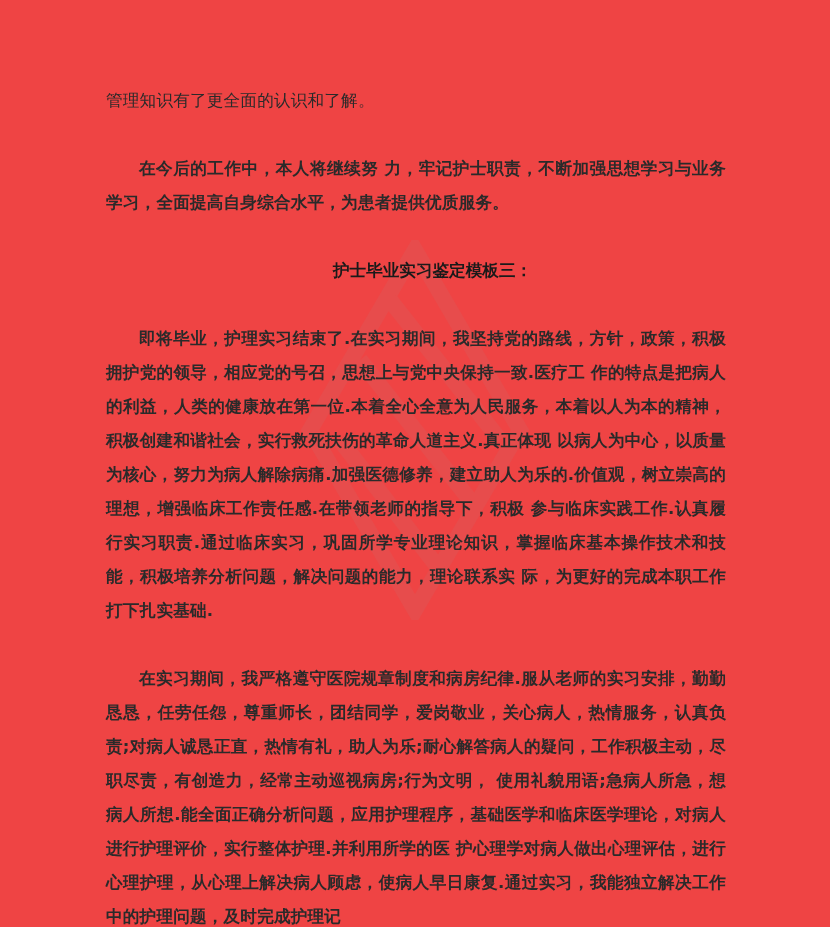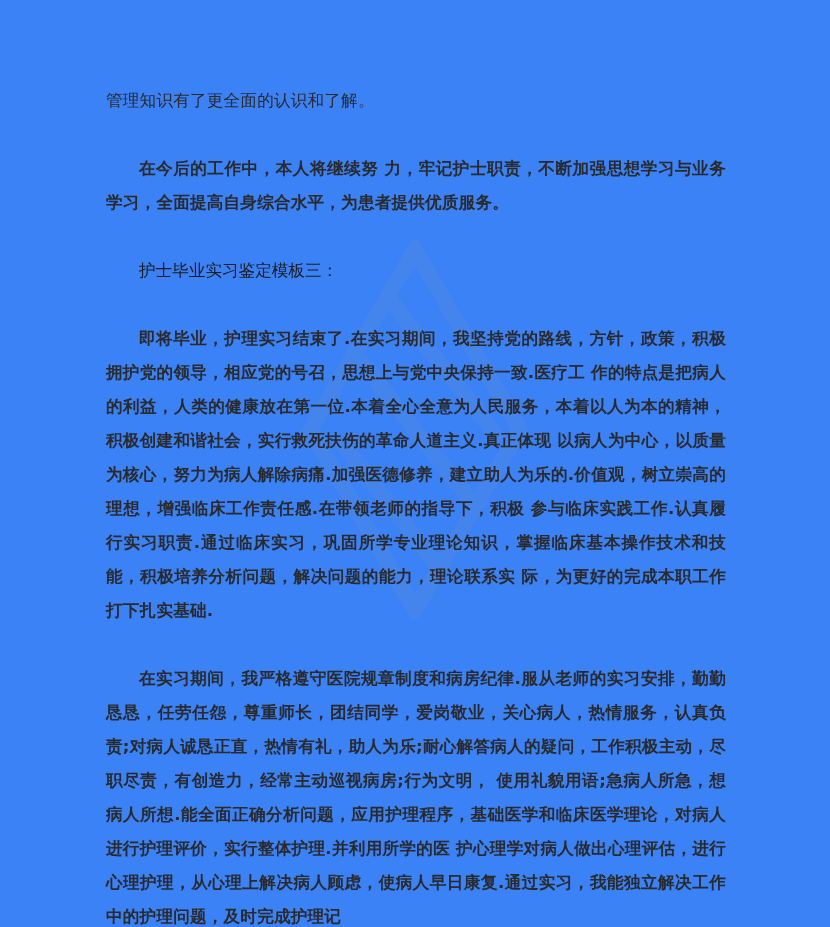--- a/index.html
+++ b/index.html
@@ -12,47 +12,48 @@
       height: 927px;
       position: relative;
       overflow: hidden;
       font-family: "DejaVu Sans", "Liberation Sans", sans-serif;
       color: #2a2a2a;
     }
     .page {
       position: absolute;
       left: 0; top: 0;
       width: 830px; height: 927px;
-      background: #3b82f6;
+      background: #ef4444;
     }
     .content {
       position: absolute;
       left: 106px;
       top: 84px;
       width: 620px;
     }
     .para {
       font-size: 16.6px;
       line-height: 34px;
       margin: 0 0 34px 0;
       text-align: justify;
       text-justify: inter-character;
       letter-spacing: 0.2px;
     }
     .para.indent {
       text-indent: 33px;
       font-weight: bold;
     }
     .heading {
-      font-weight: normal;
+      font-weight: bold;
       font-size: 16.6px;
       line-height: 34px;
       margin: 0 0 34px 0;
       text-indent: 33px;
       color: #1a1a1a;
+      text-align: center;
     }
     .watermark {
       position: absolute;
       left: 300px;
       top: 240px;
       width: 230px;
       height: 380px;
       pointer-events: none;
       opacity: 0.09;
     }

